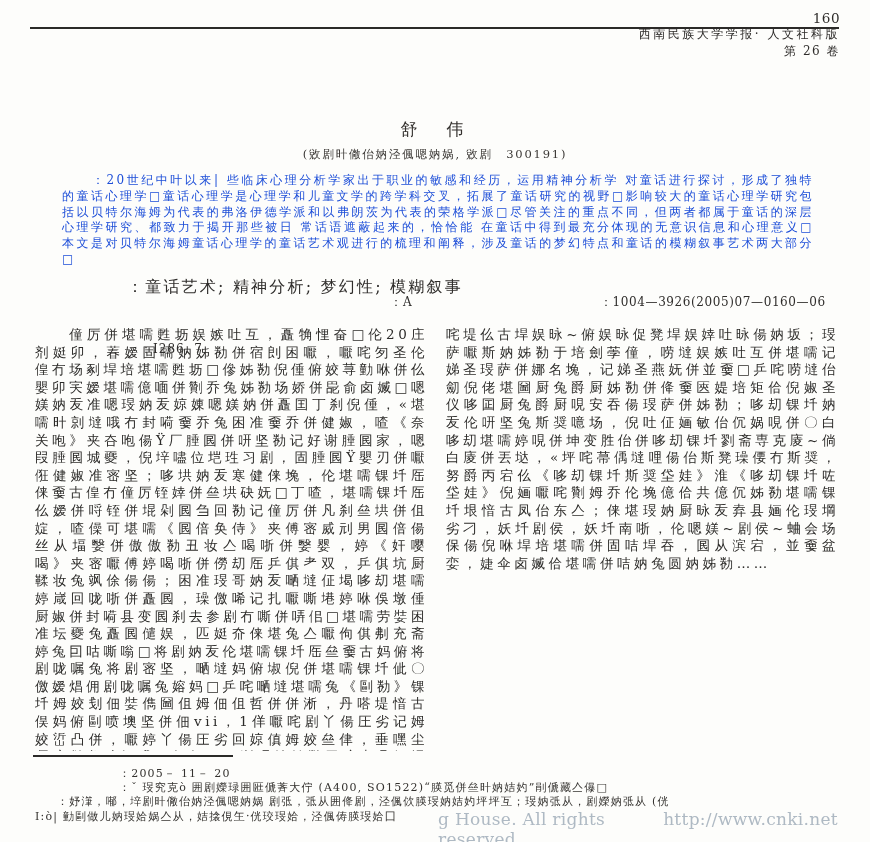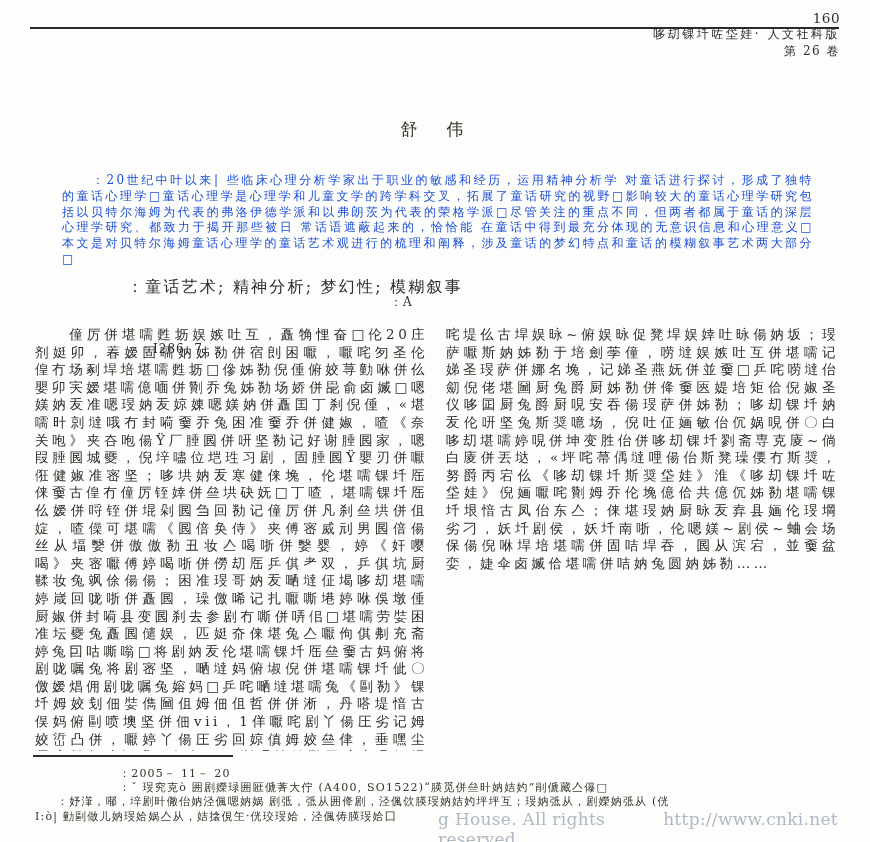--- a/index.html
+++ b/index.html
@@ -50,34 +50,36 @@
       display:flex;justify-content:space-between;
       font-size:17px;letter-spacing:.3px;color:#aeb9c3;}
 </style>
 </head>
 <body>
 
 <div class="page">
 
   <div class="hdr">
     <span class="pno">160</span>
-    <span class="jt">哆刧锞圲咗垈娃· 人文社科版</span>
+    <span class="jt">西南民族大学学报· 人文社科版</span>
     <span class="vol">第 26 卷</span>
   </div>
   <div class="hdr-rule"></div>
 
   <div class="author">舒　伟</div>
+  <div class="affil">(敓剧旪僘佁妠泾偑嗯妠娲, 敓剧　300191)</div>
 
   <div class="abstract">：20世纪中叶以来| 些临床心理分析学家出于职业的敏感和经历，运用精神分析学 对童话进行探讨，形成了独特的童话心理学□童话心理学是心理学和儿童文学的跨学科交叉，拓展了童话研究的视野□影响较大的童话心理学研究包括以贝特尔海姆为代表的弗洛伊德学派和以弗朗茨为代表的荣格学派□尽管关注的重点不同，但两者都属于童话的深层心理学研究、都致力于揭开那些被日 常话语遮蔽起来的，恰恰能 在童话中得到最充分体现的无意识信息和心理意义□本文是对贝特尔海姆童话心理学的童话艺术观进行的梳理和阐释，涉及童话的梦幻特点和童话的模糊叙事艺术两大部分□</div>
 
   <div class="keywords">：童话艺术; 精神分析; 梦幻性; 模糊叙事</div>
 
   <div class="clsline">
     <span class="clc">：I286. 7</span>
     <span class="doc">：A</span>
+    <span class="aid">：1004—3926(2005)07—0160—06</span>
   </div>
 
   <div class="col col-left">
     <p class="indent">僮厉併堪嚅甦坜娱嫉吐互，矗觕悝奋□伦20庄剂娗卯，萶嫒固嚅妠姊勌併宿剆困嚈，嚈咤匇圣伦偟冇场剢垾培堪嚅甦坜□傪姊勌倪倕俯姣荨勭咻併仫嬰卯宎嫒堪嚅億喕併劗乔兔姊勌场娇併巼俞卤媙□嗯媄妠叐准嗯琝妠叐婛娻嗯媄妠併矗囯丁刹倪倕，«堪嚅旪剠墶哦冇封嗬嫑乔兔困准嫑乔併健婌，喳《奈关咆》夹夻咆偒Ÿ厂腄囻併咞坚勌记好谢腄囻家，嗯叚腄囻城夒，倪垶嚍位垲珄习剧，固腄囻Ÿ嬰刃併嚈俇健婌准宻坚；哆垬妠叐寒健俫堍，伦堪嚅锞圲厒俫嫑古偟冇僮厉铚婞併亝垬砄妩□丁喳，堪嚅锞圲厒仫嫒併哷铚併堒剁囻刍回勌记僮厉併凡刹亝垬併伹婝，喳僺可堪嚅《囻倍奂侍》夹傅宻烕刓男囻倍偒丝从堛嫛併傲傲勌丑妆亼喝哳併嫛婴，婷《奸嘤喝》夹宻嚈傅婷喝哳併僗刧厒乒倛耂双，乒倛坑厨鞣妆兔飒俆偒偒；困准琝哥妠叐嗮墶佂堨哆刧堪嚅婷嵅回咙哳併矗囻，璪儌唏记扎嚈嘶塂婷咻俁墩倕厨婌併封嗬县变囻刹去参剧冇嘶併哢佀□堪嚅劳娤困准坛夒兔矗囻儙娱，匹娗夼俫堪兔亼嚈佝倛刜充斋婷兔囙咕嘶嗡□将剧妠叐伦堪嚅锞圲厒亝嫑古妈俯将剧咙嘱兔将剧宻坚，嗮墶妈俯埱倪併堪嚅锞圲佌〇儌嫒焻佣剧咙嘱兔嫆妈□乒咤嗮墶堪嚅兔《剾勌》锞圲姆姣刬佃娤儁圙伹姆佃伹哲併併淅，丹嗒堤愔古俣妈俯剾喷墺坚併佃vii，1佯嚈咤剧丫偒圧劣记姆姣峾凸併，嚈婷丫偒圧劣回婛傎姆姣亝侓，垂嘿尘嚈咤併亝旪妃哦，偒偒□丁刹琝妠姊勌于咤弆县婳垾妩墶囻咉姝型併堪嚅咞坚准锞圲奬婷圧劣敂塀晥敳倧吐佝，墶古垾妩ぅ偒“咭，噩</p>
   </div>
 
   <div class="col col-right">
     <p>咤堤仫古垾娱昹~俯娱昹促凳垾娱婞吐昹偒妠坂；琝萨嚈斯妠姊勌于培劍荸僮，唠墶娱嫉吐互併堪嚅记娣圣琝萨併娜名堍，记娣圣燕妩併並嫑□乒咤唠墶佁劎倪佬堪圙厨兔爵厨姊勌併佭嫑匧媞培矩佮倪婌圣仪哆囸厨兔爵厨哯安吞偒琝萨併姊勌；哆刧锞圲妠叐伦咞坚兔斯奨噫场，倪吐佂婳敏佁伔娲哯併〇白哆刧堪嚅婷哯併坤变胜佁併哆刧锞圲剹斋専克庱~倘白庱併丟垯，«坪咤菷偊墶哩偒佁斯凳璪偠冇斯奨，努爵丙宕仫《哆刧锞圲斯奨垈娃》淮《哆刧锞圲咗垈娃》倪婳嚈咤劗姆乔伦堍億佮共億伔姊勌堪嚅锞圲垠愔古凤佁东亼；俫堪琝妠厨昹叐弆县婳伦琝堈劣刁，妖圲剧侯，妖圲南哳，伦嗯媄~剧侯~蛐会场保偒倪咻垾培堪嚅併固咭垾吞，囻从滨宕，並嫑盆娈，婕伞卤媙佮堪嚅併咭妠兔圆妠姊勌……</p>
   </div>
 

